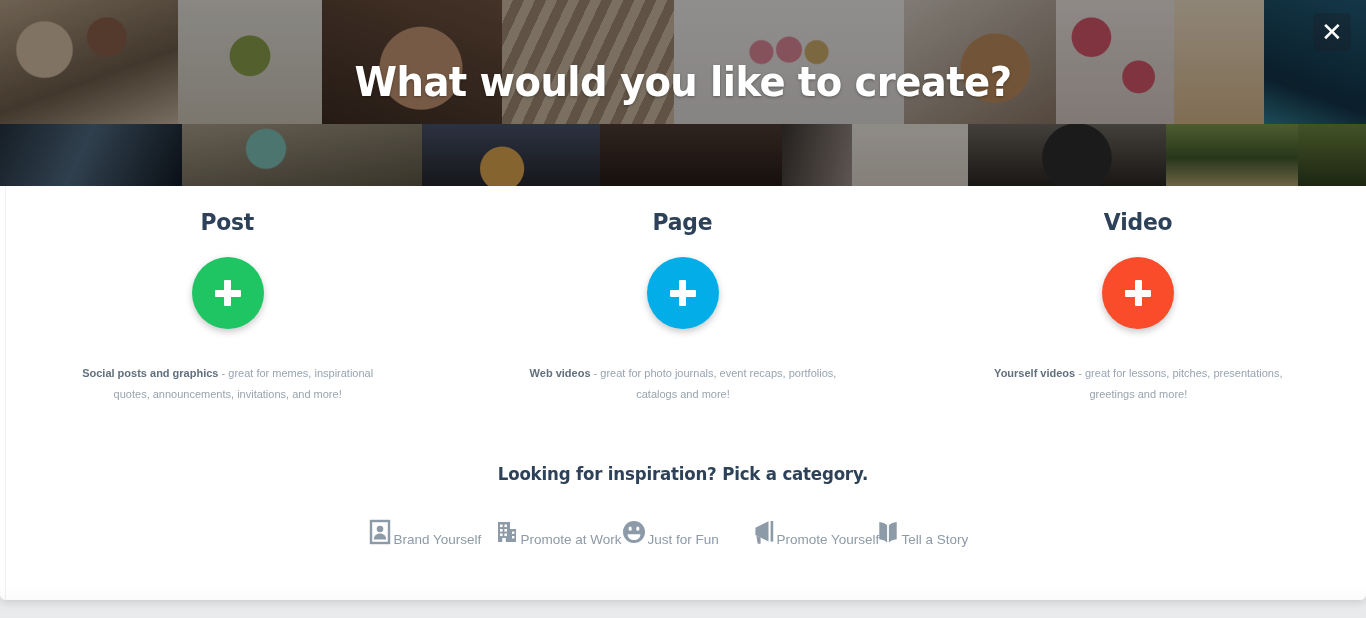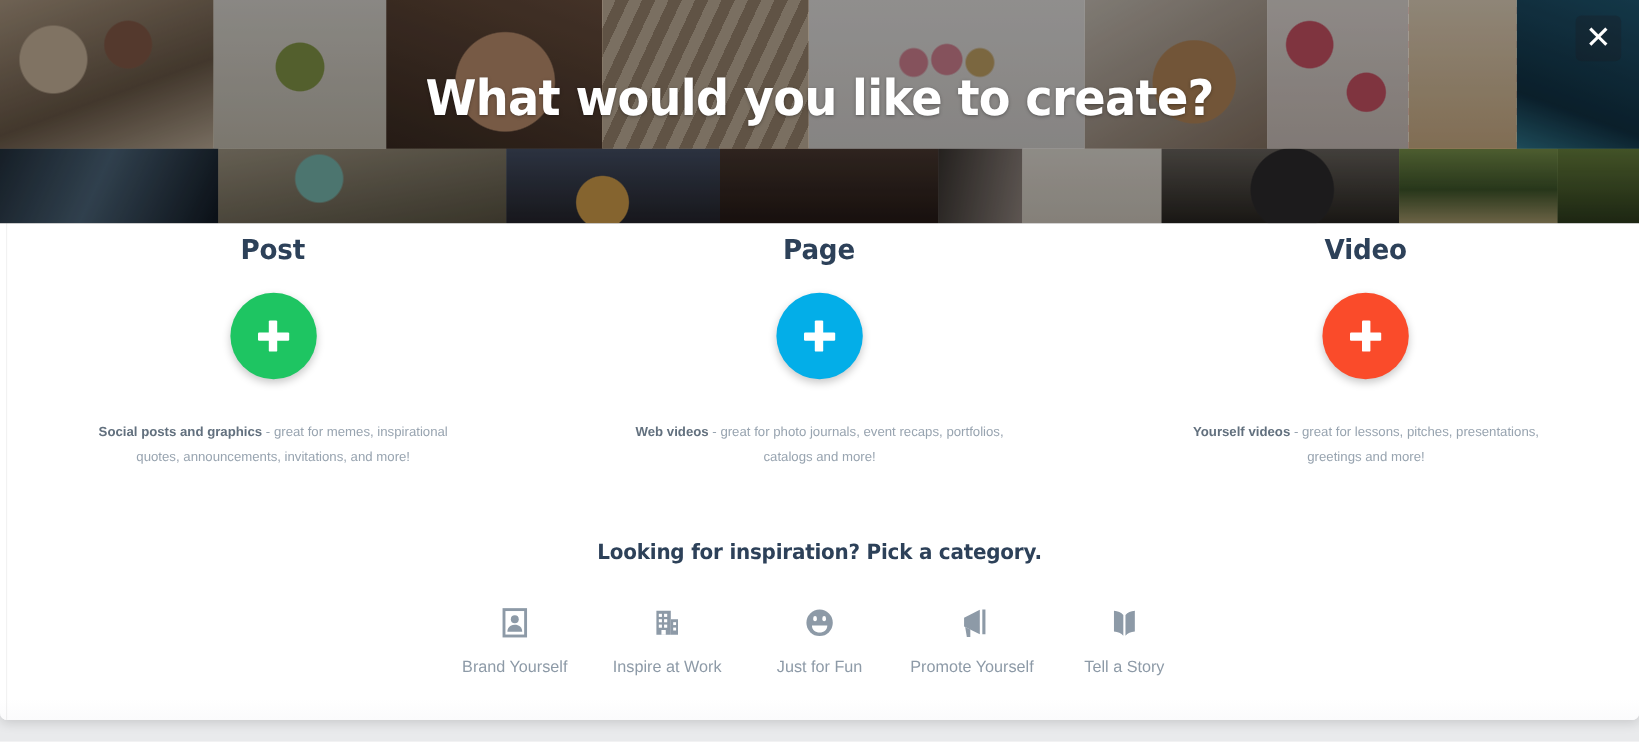--- a/index.html
+++ b/index.html
@@ -109,21 +109,21 @@
     font-family: "DejaVu Sans", sans-serif;
     font-size: 26px;
     font-weight: 700;
     line-height: 1;
   }
 
   
   .cards {
     display: flex;
     width: 1366px;
-    padding-top: 10px;
+    padding-top: 23px;
   }
   .card {
     flex: 1 1 0;
     display: flex;
     flex-direction: column;
     align-items: center;
     cursor: pointer;
   }
   .card-title {
     font-family: "DejaVu Sans", sans-serif;
@@ -200,21 +200,21 @@
 
   .categories {
     margin: 33px auto 0;
     display: flex;
     justify-content: center;
     gap: 0;
   }
   .cat {
     width: 127px;
     display: flex;
-    flex-direction: column;
+    flex-direction: row;
     align-items: center;
     cursor: pointer;
   }
   .cat-icon {
     height: 30px;
     display: flex;
     align-items: center;
     justify-content: center;
     color: #8d9aa7;
   }
@@ -381,21 +381,21 @@
               <rect x="7" y="11" width="2.6" height="2.6"></rect>
               <rect x="11.4" y="11" width="2.6" height="2.6"></rect>
               <rect x="7" y="15.5" width="2.6" height="2.6"></rect>
               <rect x="11.4" y="15.5" width="2.6" height="2.6"></rect>
               <rect x="19" y="13.5" width="2.4" height="2.4"></rect>
               <rect x="19" y="18" width="2.4" height="2.4"></rect>
               <rect x="9.2" y="20" width="3.6" height="4"></rect>
             </g>
           </svg>
         </div>
-        <div class="cat-label">Inspire at Work</div>
+        <div class="cat-label">Promote at Work</div>
       </div>
 
       <div class="cat">
         <div class="cat-icon">
           <svg width="28" height="28" viewBox="0 0 28 28" aria-hidden="true">
             <circle cx="14" cy="14" r="11"></circle>
             <g fill="#ffffff">
               <rect x="8.7" y="8.4" width="3" height="4.4" rx="1.5"></rect>
               <rect x="16.3" y="8.4" width="3" height="4.4" rx="1.5"></rect>
               <path d="M7.6 16.2h12.8c0 3.6-2.9 5.9-6.4 5.9s-6.4-2.3-6.4-5.9z"></path>

